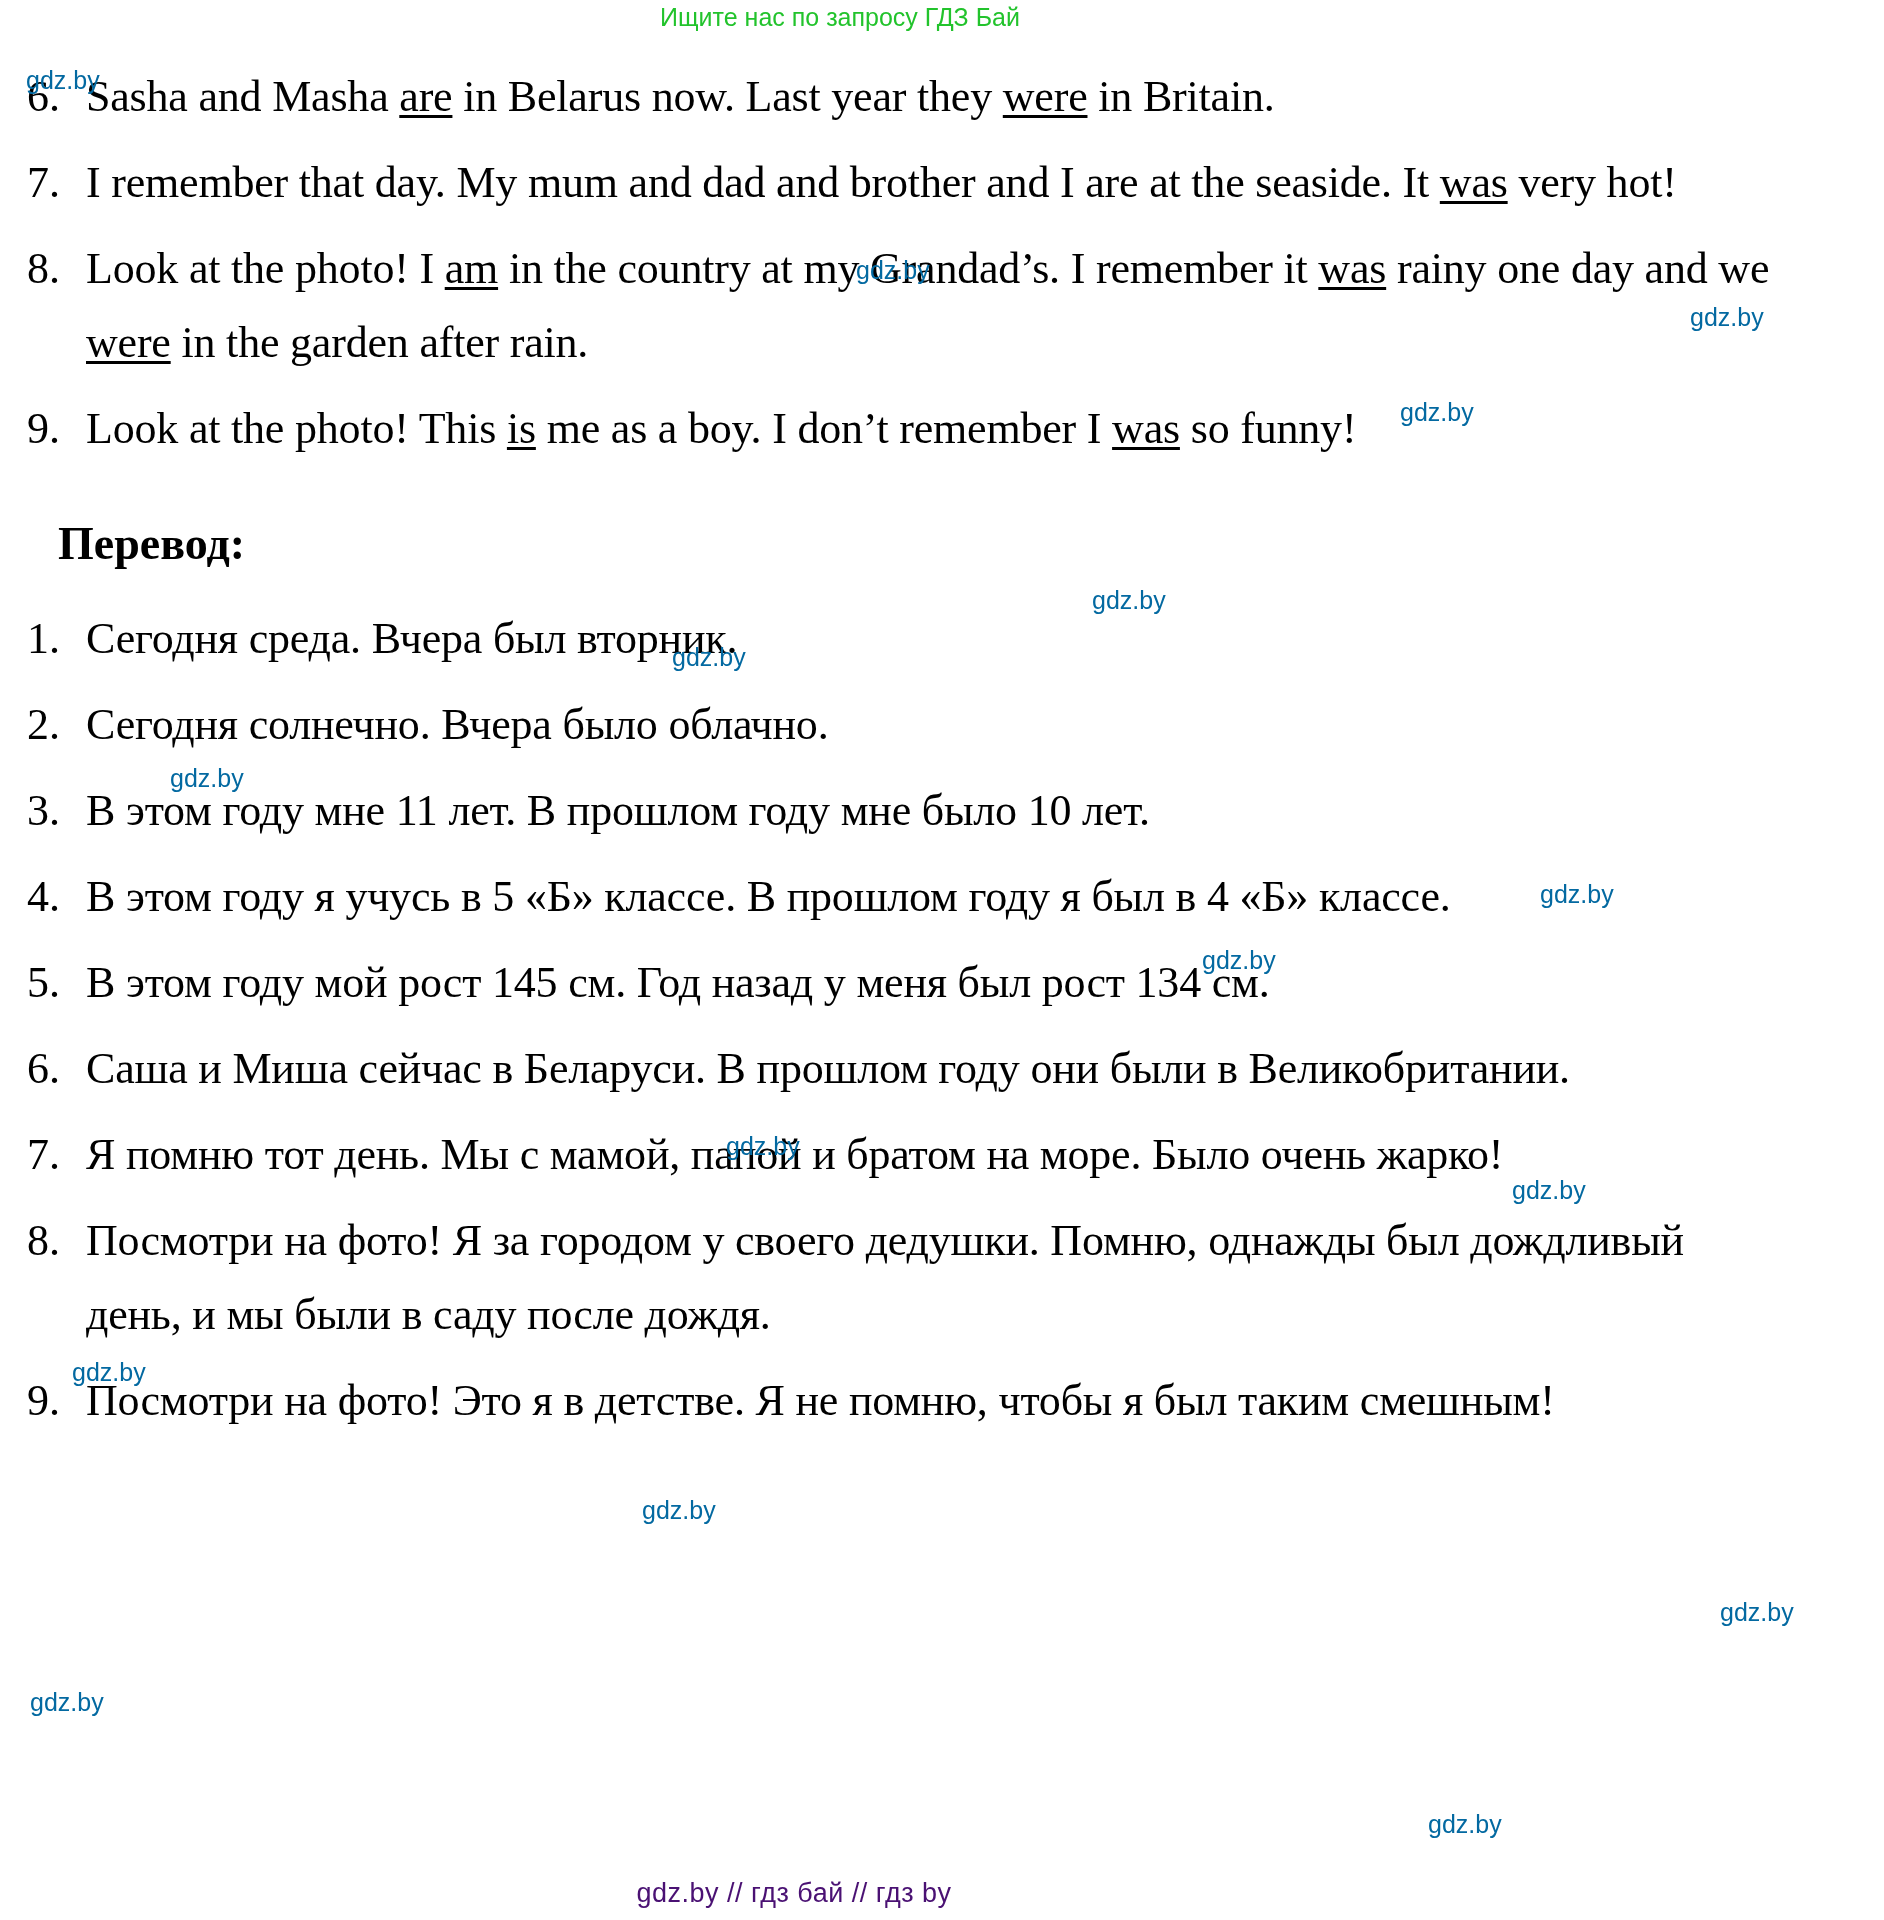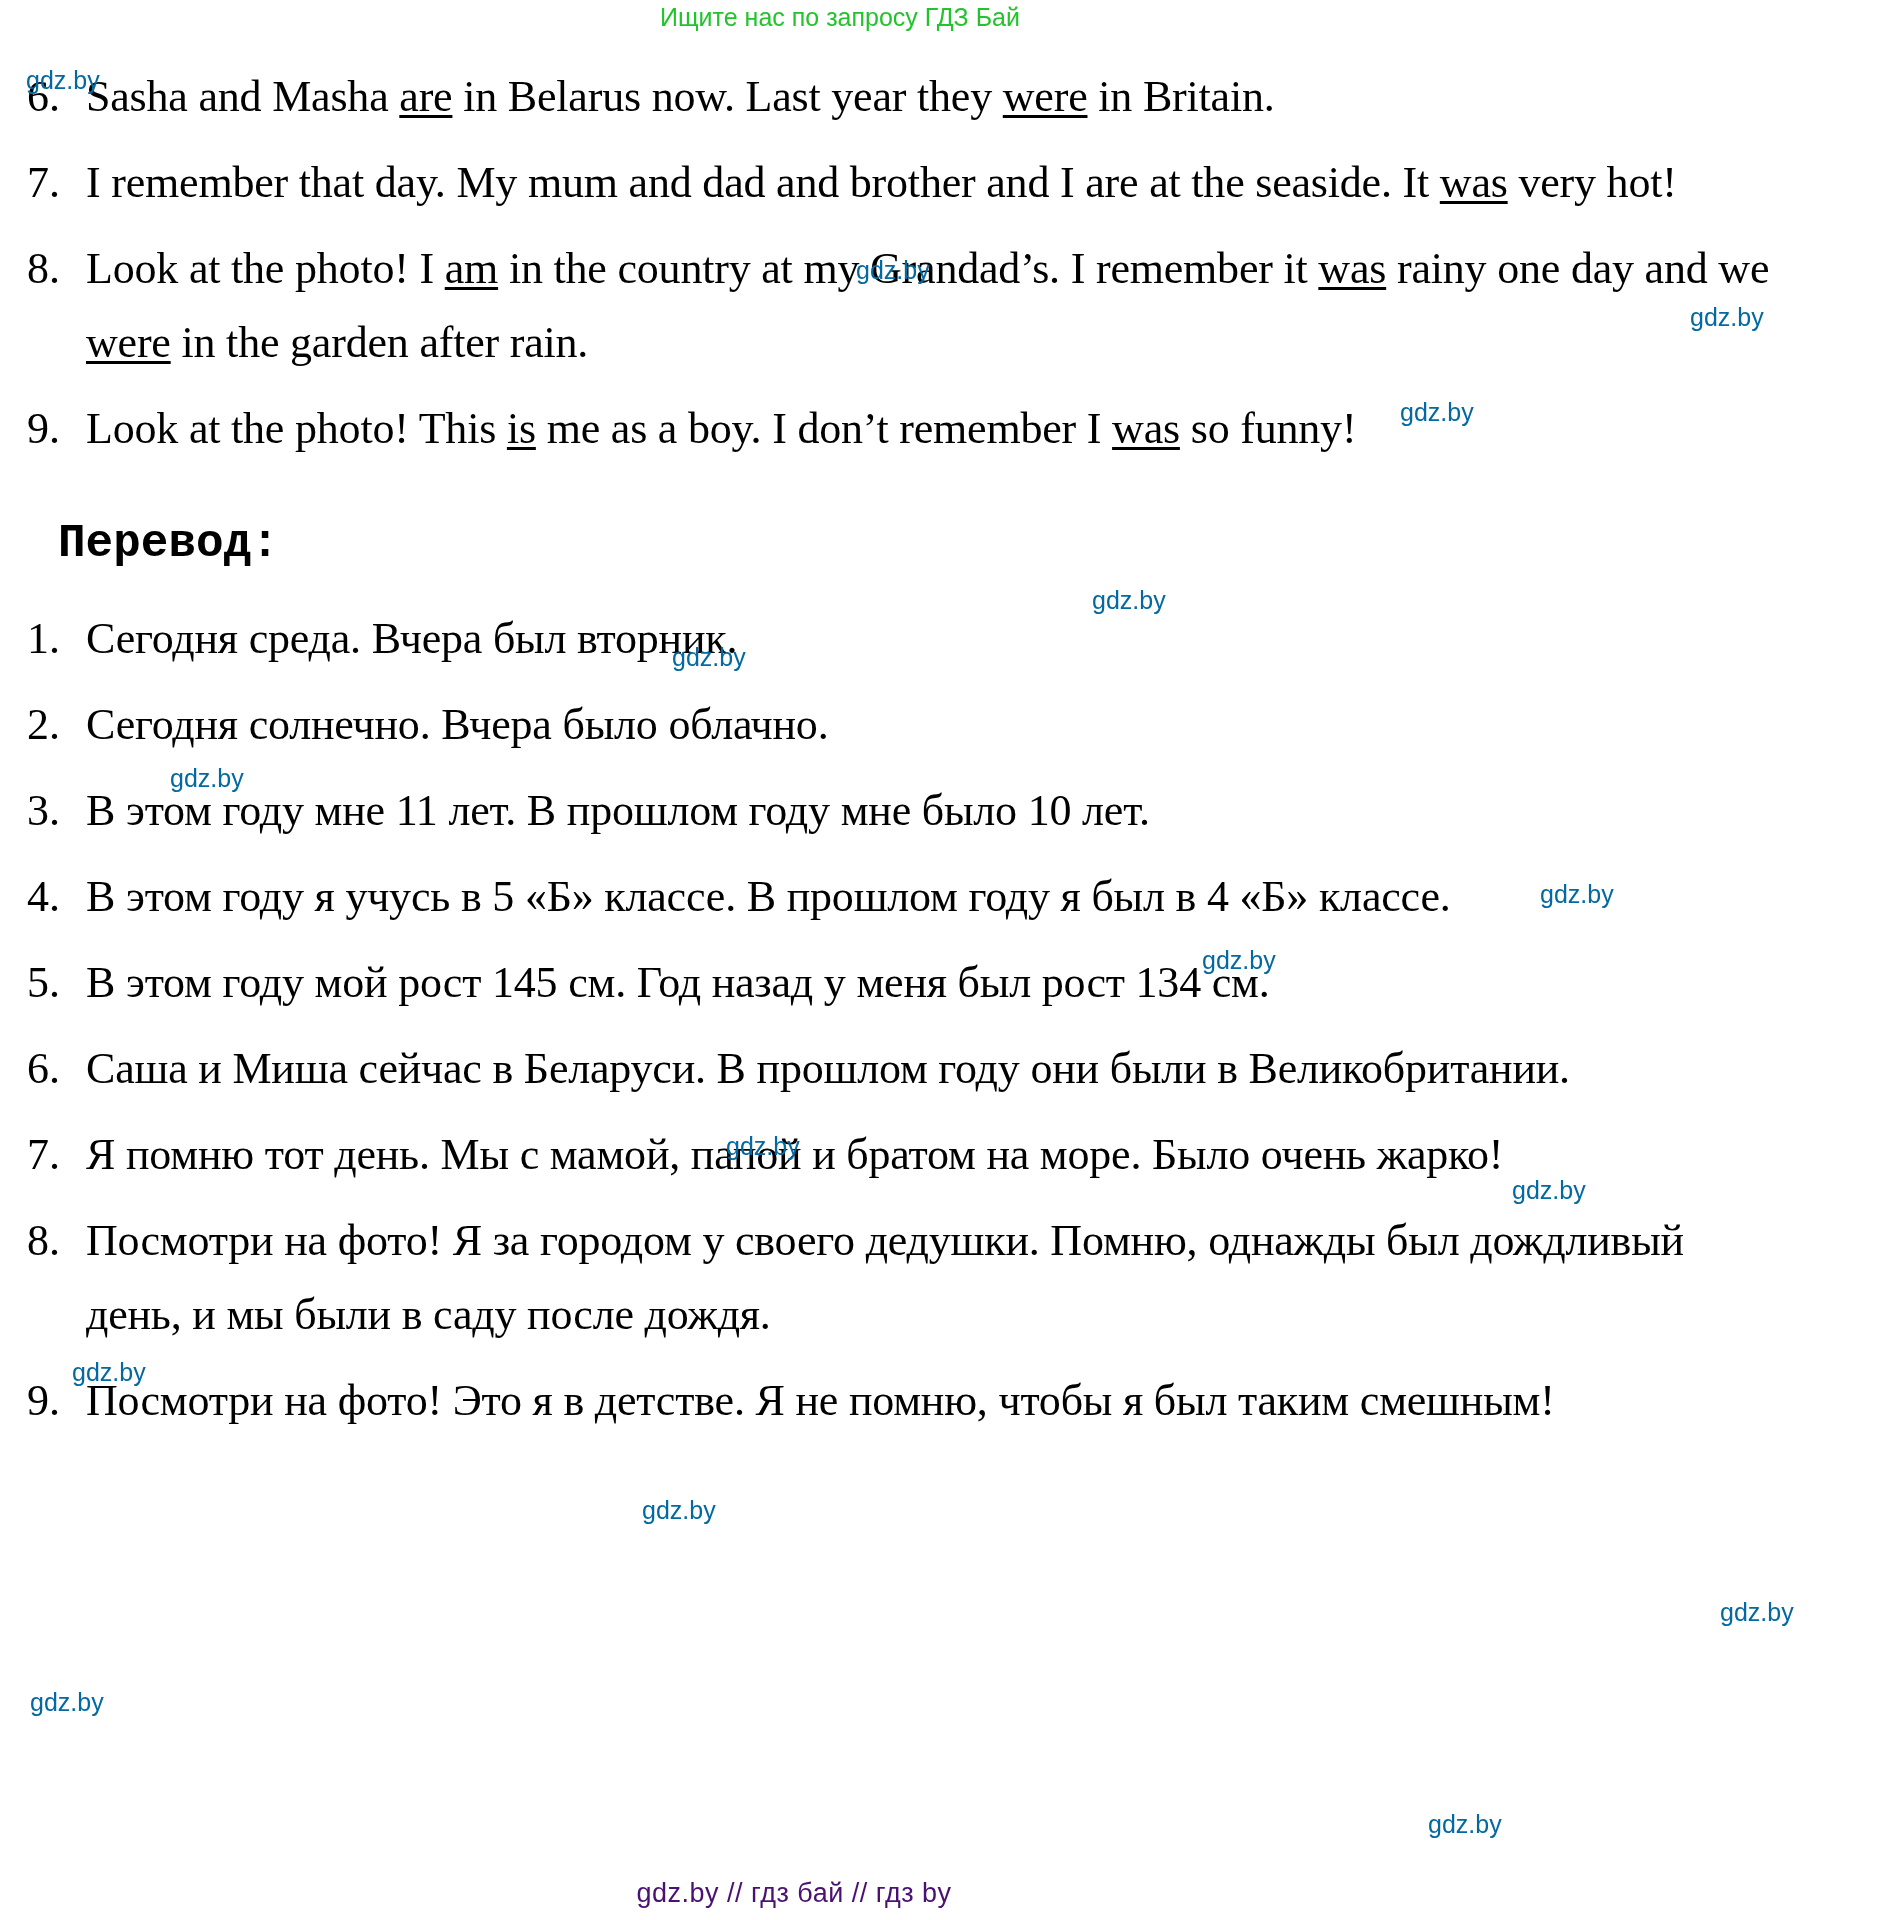--- a/index.html
+++ b/index.html
@@ -76,21 +76,21 @@
     text-decoration: underline;
     text-underline-offset: 4px;
     text-decoration-thickness: 3px;
   }
 
   
   .section-head {
     font-size: 46px;
     line-height: 60px;
     font-weight: bold;
-    font-family: Liberation Mono, monospace;
+    font-family: Liberation Serif, serif;
     margin: 48px 0 28px 58px;
   }
 
   
   .wm {
     position: absolute;
     font-family: "Liberation Sans", "DejaVu Sans", sans-serif;
     font-size: 25px;
     line-height: 25px;
     color: #0369a1;

